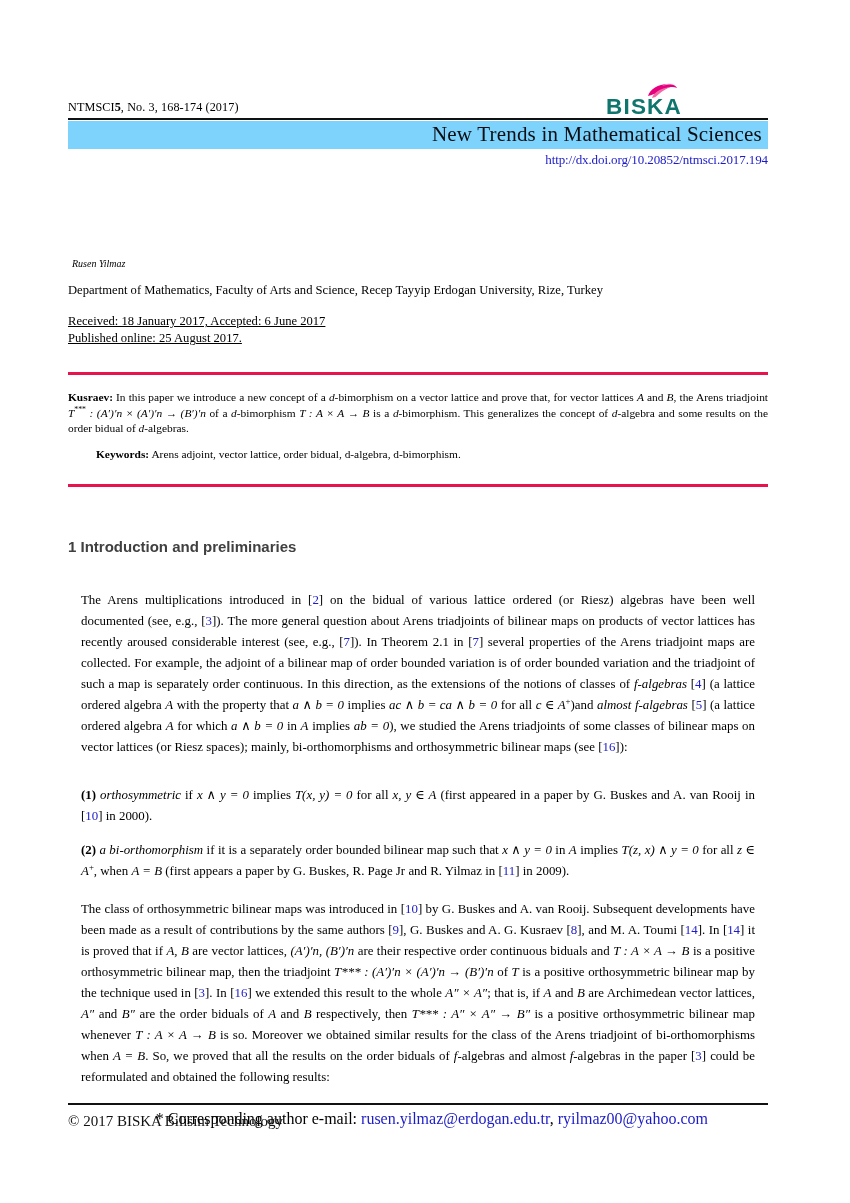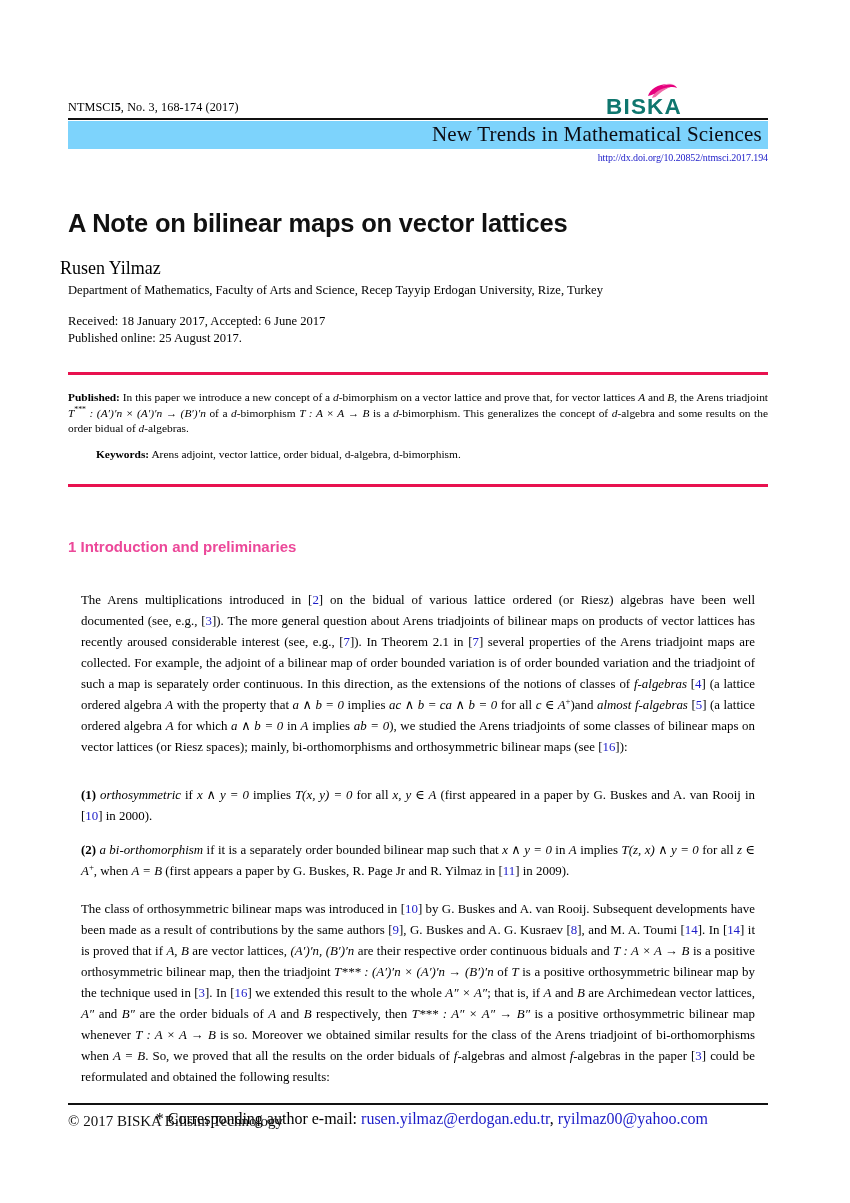--- a/index.html
+++ b/index.html
@@ -101,57 +101,59 @@
     white-space: nowrap;
     line-height: 28px;
     letter-spacing: 0.2px;
   }
   .doi {
     position: absolute;
     left: 68px;
     top: 152px;
     width: 700px;
     text-align: right;
-    font-size: 10px;
+    font-size: 13px;
     color: #1b1bc8;
     letter-spacing: -0.1px;
   }
 
   
   .title {
     position: absolute;
     left: 68px;
     top: 209px;
     width: 700px;
     font-family: "Liberation Sans", "DejaVu Sans", sans-serif;
     font-weight: bold;
     font-size: 25.5px;
     letter-spacing: -0.2px;
     color: #111111;
   }
   .author {
     position: absolute;
-    left: 60px;
+    left: 72px;
     top: 258px;
-    font-size: 18px;
+    font-size: 10px;
+    font-style: italic;
   }
   .affiliation {
     position: absolute;
     left: 68px;
     top: 283px;
     font-size: 12.6px;
     width: 700px;
   }
   .dates {
     position: absolute;
     left: 68px;
     top: 313px;
     font-size: 12.6px;
     line-height: 17px;
     width: 700px;
+    text-decoration: underline;
   }
 
   
   .rule-pink {
     position: absolute;
     left: 68px;
     width: 700px;
     height: 3px;
     background: #e8124f;
   }
@@ -180,21 +182,21 @@
 
   
   .section-heading {
     position: absolute;
     left: 68px;
     top: 538px;
     width: 700px;
     font-family: "Liberation Sans", "DejaVu Sans", sans-serif;
     font-weight: bold;
     font-size: 15px;
-    color: #ec4899;
+    color: #404040;
   }
 
   .body-block {
     position: absolute;
     left: 68px;
     width: 700px;
     font-size: 12.9px;
     line-height: 21px;
     text-align: justify;
   }
@@ -262,32 +264,31 @@
   </div>
 
   <div class="rule-dark"></div>
 
   <div class="banner">
     <div class="banner-title">New Trends in Mathematical Sciences</div>
   </div>
 
   <div class="doi">http://dx.doi.org/10.20852/ntmsci.2017.194</div>
 
-  <div class="title">A Note on bilinear maps on vector lattices</div>
   <div class="author">Rusen Yilmaz</div>
   <div class="affiliation">Department of Mathematics, Faculty of Arts and Science, Recep Tayyip Erdogan University, Rize, Turkey</div>
   <div class="dates">
     <div>Received: 18 January 2017, Accepted: 6 June 2017</div>
     <div>Published online: 25 August 2017.</div>
   </div>
 
   <div class="rule-pink rule-abs-top"></div>
 
   <div class="abstract">
-    <b>Published:</b>
+    <b>Kusraev:</b>
     <span>In this paper we introduce a new concept of a </span><i>d</i><span>-bimorphism on a vector lattice and prove that, for vector lattices </span><i>A</i><span> and </span><i>B</i><span>, the Arens triadjoint </span><i>T</i><sup>***</sup><i> : (A′)′n × (A′)′n → (B′)′n</i><span> of a </span><i>d</i><span>-bimorphism </span><i>T : A × A → B</i><span> is a </span><i>d</i><span>-bimorphism. This generalizes the concept of </span><i>d</i><span>-algebra and some results on the order bidual of </span><i>d</i><span>-algebras.</span>
   </div>
 
   <div class="keywords">
     <b>Keywords:</b>
     <span>Arens adjoint, vector lattice, order bidual, d-algebra, d-bimorphism.</span>
   </div>
 
   <div class="rule-pink rule-abs-bot"></div>
 

